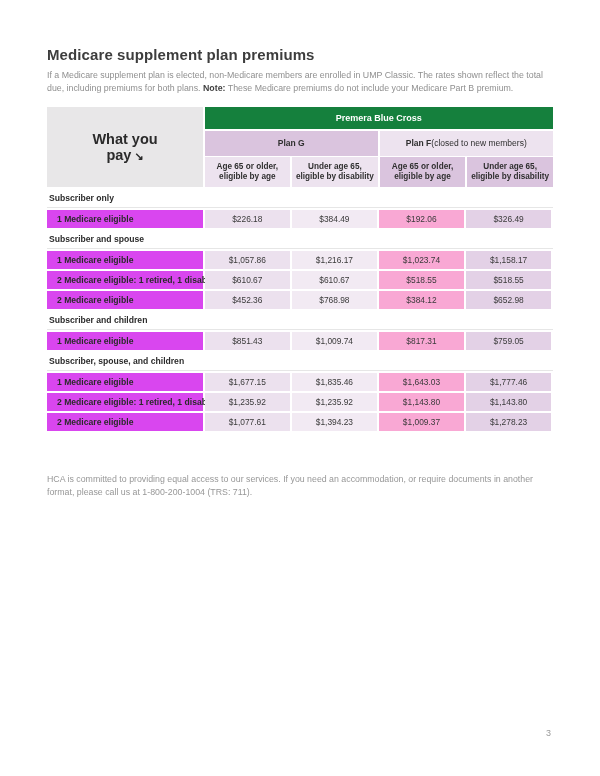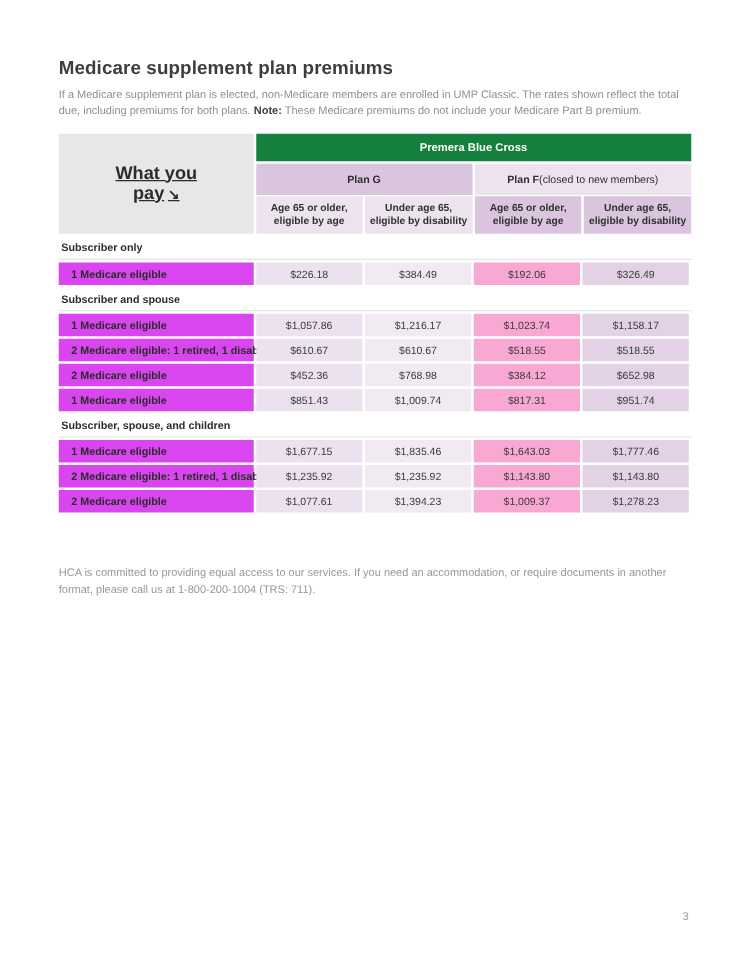--- a/index.html
+++ b/index.html
@@ -32,21 +32,20 @@
   .premium-table { margin-top: 12px; width: 506px; }
 
   .thead { display: flex; }
   .corner {
     width: 156px; height: 80px;
     background: #e8e7e8;
     display: flex; flex-direction: column;
     align-items: center; justify-content: center;
     font-weight: bold; font-size: 14.5px; color: #2b2b2b;
     line-height: 16px;
-    text-decoration: underline;
   }
   .corner .arrow { font-size: 11px; font-weight: bold; margin-left: 3px; }
   .head-right { width: 348.5px; margin-left: 1.5px; }
 
   .carrier-bar {
     height: 22px;
     background: #15803d;
     color: #ffffff;
     font-weight: bold; font-size: 9px;
     display: flex; align-items: center; justify-content: center;
@@ -181,26 +180,27 @@
           <div class="cell c2">$518.55</div>
           <div class="cell c3">$518.55</div>
         </div>
         <div class="data-row">
           <div class="row-label">2 Medicare eligible</div>
           <div class="cell c0">$452.36</div>
           <div class="cell c1">$768.98</div>
           <div class="cell c2">$384.12</div>
           <div class="cell c3">$652.98</div>
         </div>
+        <div class="group-header">Subscriber and children</div>
         <div class="data-row">
           <div class="row-label">1 Medicare eligible</div>
           <div class="cell c0">$851.43</div>
           <div class="cell c1">$1,009.74</div>
           <div class="cell c2">$817.31</div>
-          <div class="cell c3">$951.74</div>
+          <div class="cell c3">$759.05</div>
         </div>
         <div class="group-header">Subscriber, spouse, and children</div>
         <div class="data-row">
           <div class="row-label">1 Medicare eligible</div>
           <div class="cell c0">$1,677.15</div>
           <div class="cell c1">$1,835.46</div>
           <div class="cell c2">$1,643.03</div>
           <div class="cell c3">$1,777.46</div>
         </div>
         <div class="data-row">

